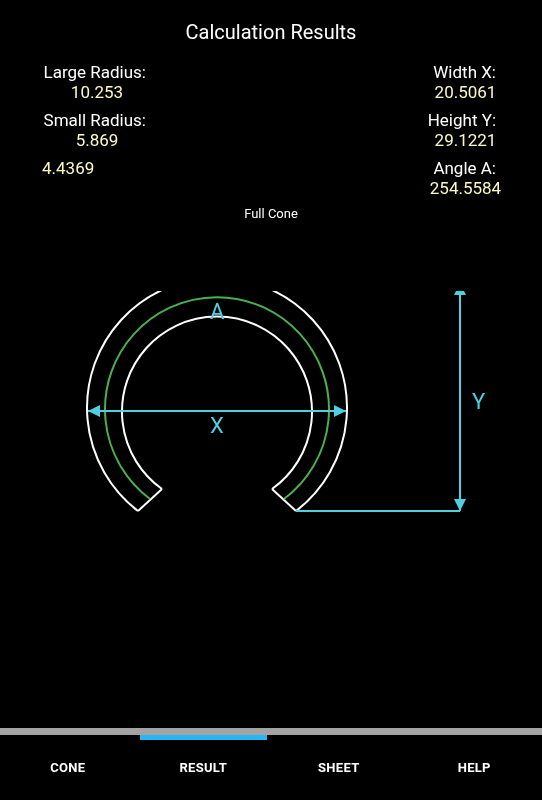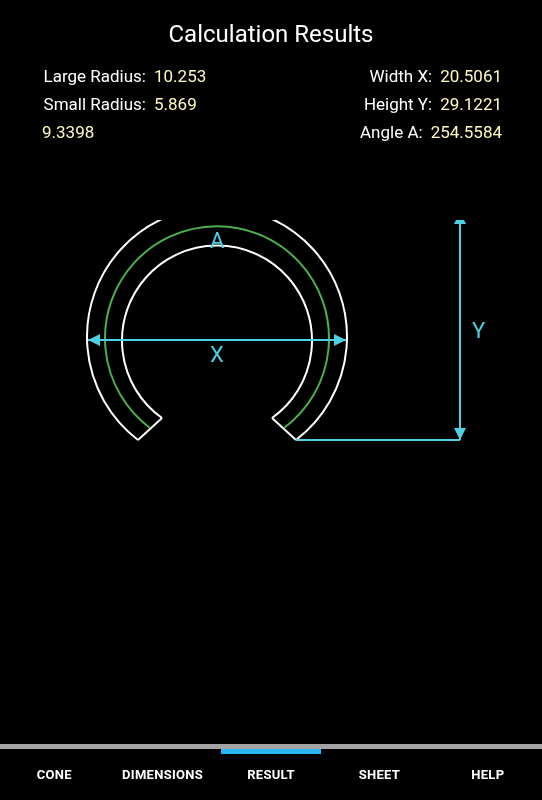--- a/index.html
+++ b/index.html
@@ -14,35 +14,36 @@
       color: #fff;
       font-family: -apple-system, BlinkMacSystemFont, "Segoe UI", Roboto, sans-serif;
       overflow: hidden;
       position: relative;
     }
     .header {
       text-align: center;
       padding-top: 20px;
     }
     .title {
-      font-size: 24px;
+      font-size: 20px;
       font-weight: 400;
       color: #fff;
     }
     .results {
       padding: 18px 40px 0 40px;
     }
     .result-row {
       display: flex;
       justify-content: space-between;
       margin-bottom: 8px;
     }
     .result-pair {
       display: flex;
       align-items: center;
+      flex-direction: column;
     }
     .result-label {
       font-size: 17px;
       color: #fff;
       text-align: right;
       min-width: 112px;
       padding-right: 6px;
     }
     .result-value {
       font-size: 17px;
@@ -63,23 +64,23 @@
       display: flex;
       justify-content: flex-start;
       padding-left: 38px;
       padding-top: 70px;
     }
     .tabs {
       position: absolute;
       bottom: 0;
       left: 0;
       width: 100%;
-      height: 56px;
+      height: 72px;
       display: flex;
-      border-top: 5px solid #a3a3a3;
+      border-top: 7px solid #a3a3a3;
     }
     .tab {
       flex: 1;
       display: flex;
       align-items: center;
       justify-content: center;
       font-size: 13px;
       font-weight: 700;
       color: #fff;
       letter-spacing: 0.3px;
@@ -124,27 +125,28 @@
       <span class="result-label">Small Radius:</span>
       <span class="result-value">5.869</span>
     </div>
     <div class="result-pair right">
       <span class="result-label">Height Y:</span>
       <span class="result-value">29.1221</span>
     </div>
   </div>
   <div class="result-row">
     <div class="result-pair left">
-      <span class="result-value">9.3398</span>
+      <span class="result-value">4.4369</span>
     </div>
     <div class="result-pair right">
       <span class="result-label">Angle A:</span>
       <span class="result-value">254.5584</span>
     </div>
   </div>
+  <div class="subtitle">Full Cone</div>
 </div>
 
 <div class="diagram-area">
   <svg width="460" height="290" viewBox="0 0 460 290">
 
     <path d="M 100 220 A 130 130 0 1 1 258 220" fill="none" stroke="#fff" stroke-width="2"></path>
 
     <path d="M 124 198 A 95 95 0 1 1 234 198" fill="none" stroke="#fff" stroke-width="2"></path>
 
     <line x1="100" y1="220" x2="124" y2="198" stroke="#fff" stroke-width="2"></line>
@@ -165,17 +167,16 @@
     <line x1="179" y1="-8" x2="422" y2="-8" stroke="#4dd0e1" stroke-width="2"></line>
 
     <text x="172" y="28" class="diagram-letter">A</text>
     <text x="172" y="142" class="diagram-letter">X</text>
     <text x="434" y="118" class="diagram-letter">Y</text>
   </svg>
 </div>
 
 <div class="tabs">
   <div class="tab">CONE</div>
-  <div class="tab">DIMENSIONS</div>
   <div class="tab active">RESULT</div>
   <div class="tab">SHEET</div>
   <div class="tab">HELP</div>
 </div>
 
 </body></html>

